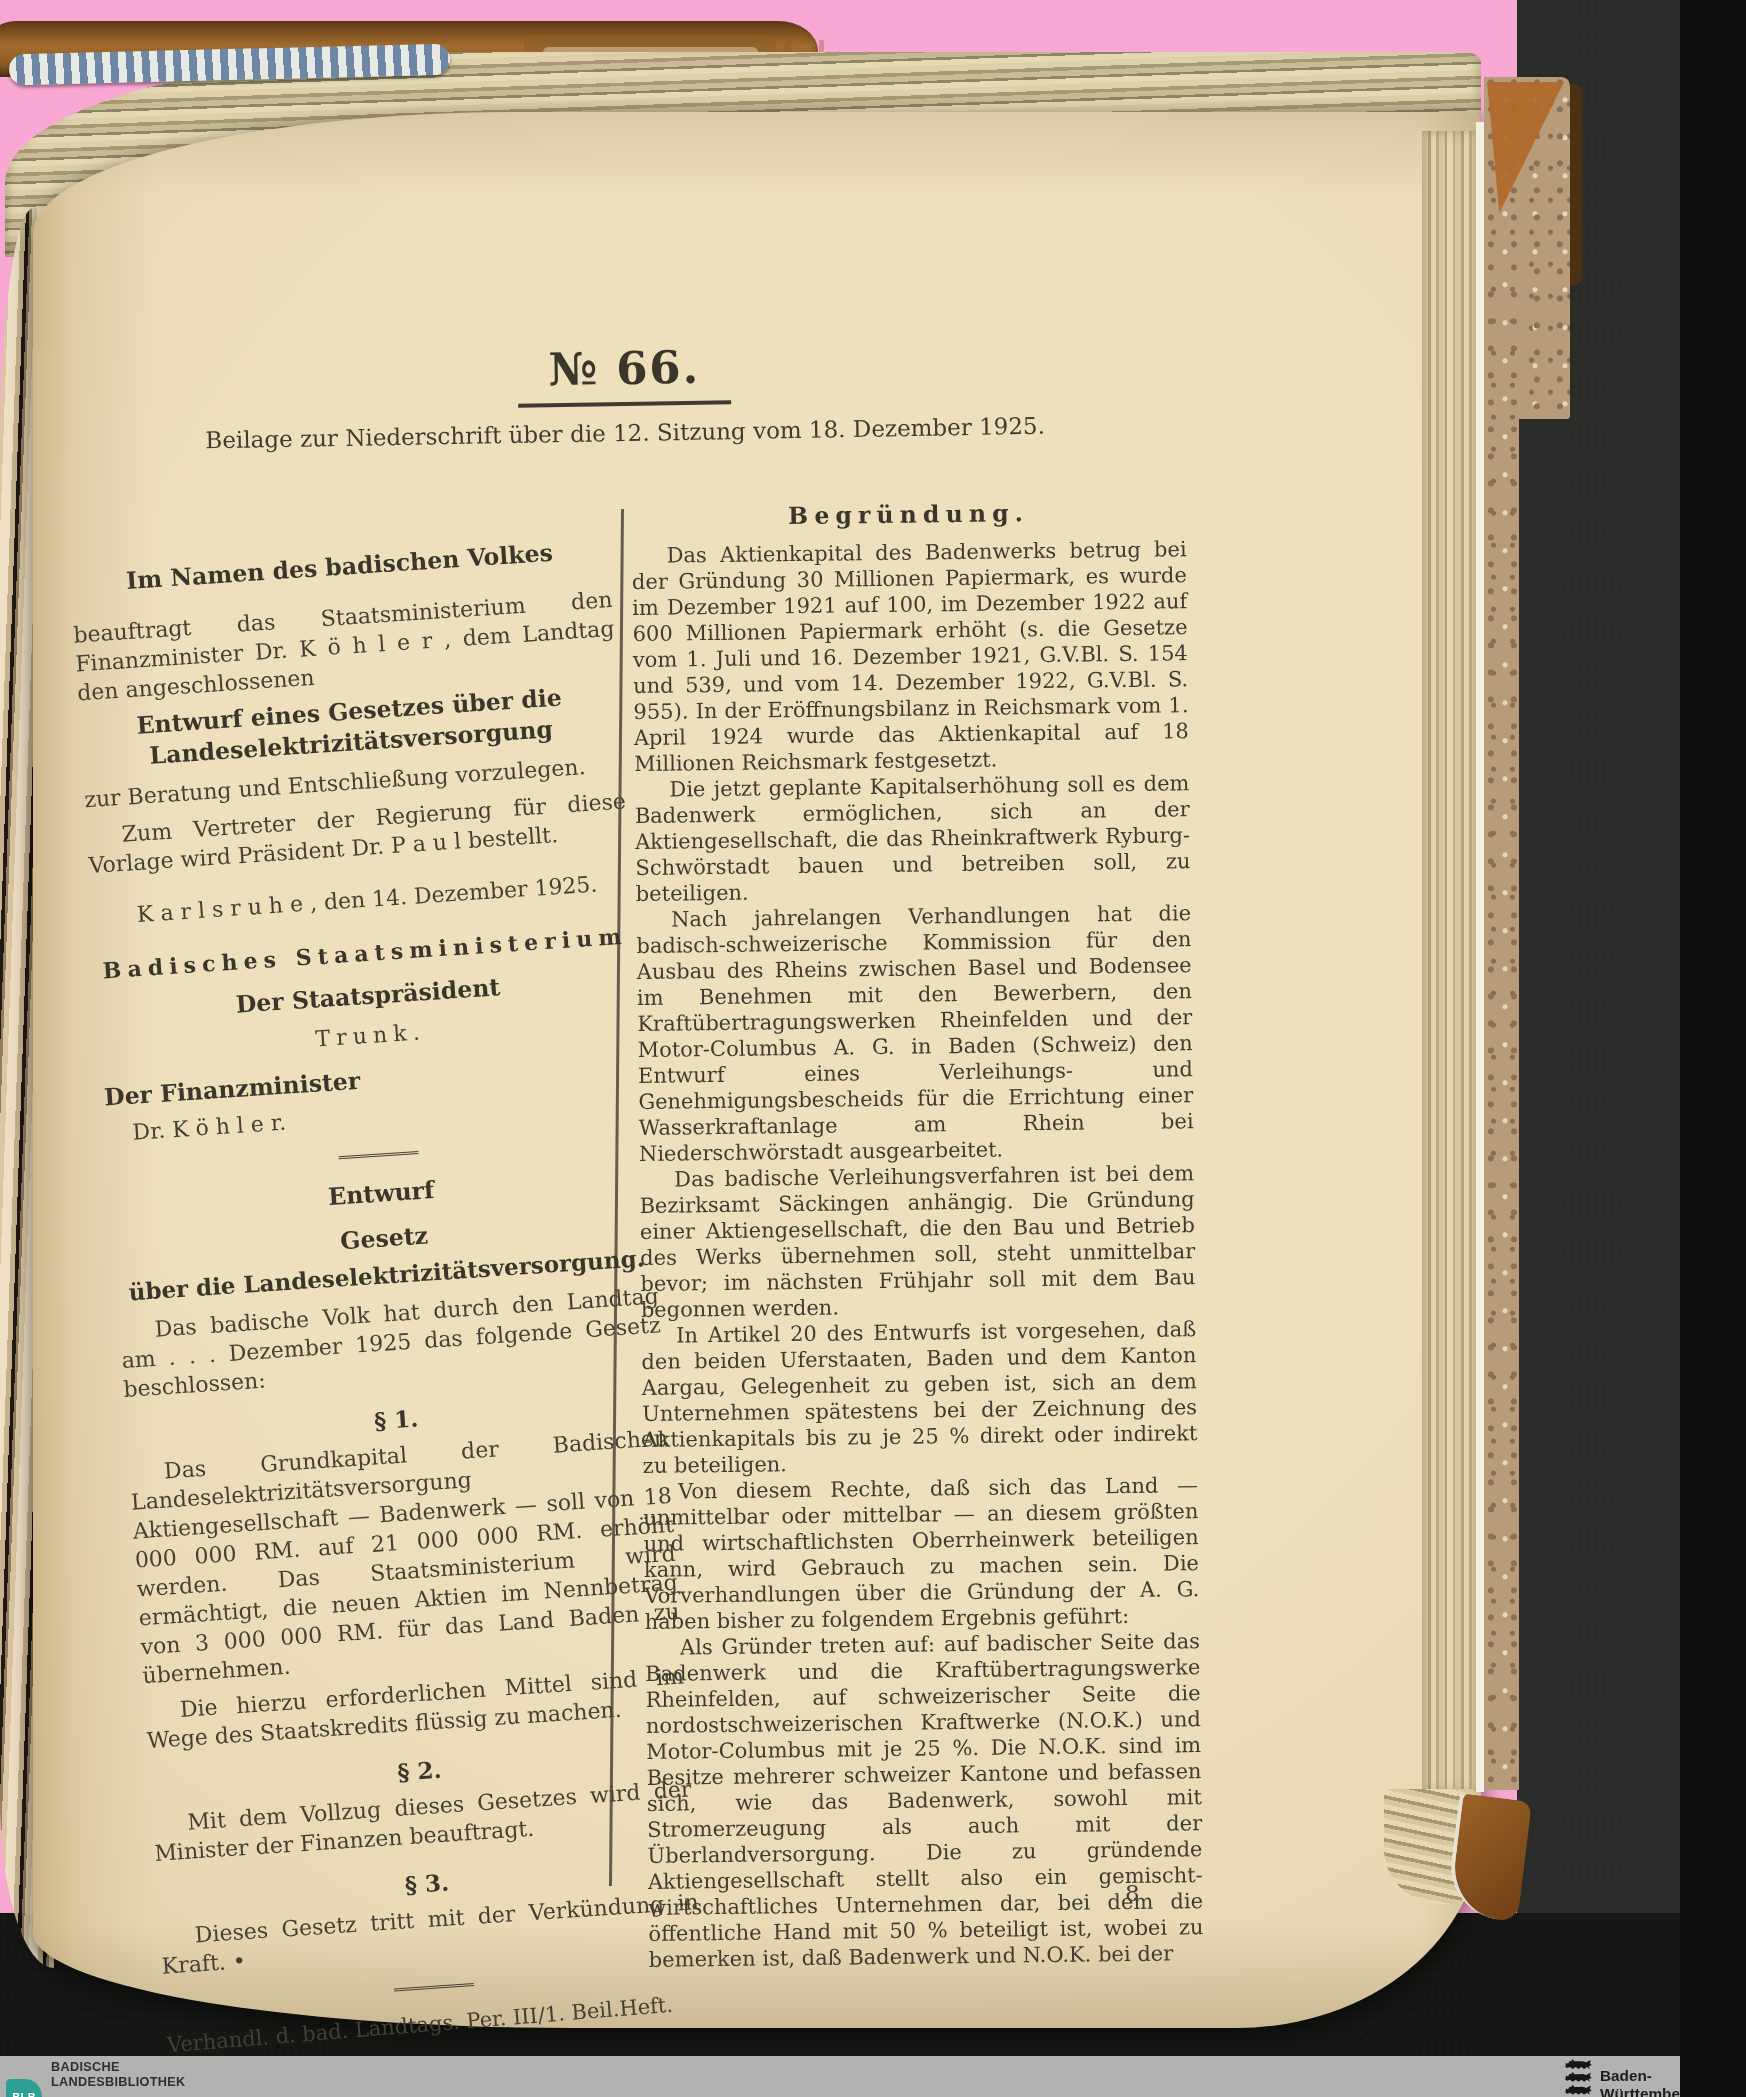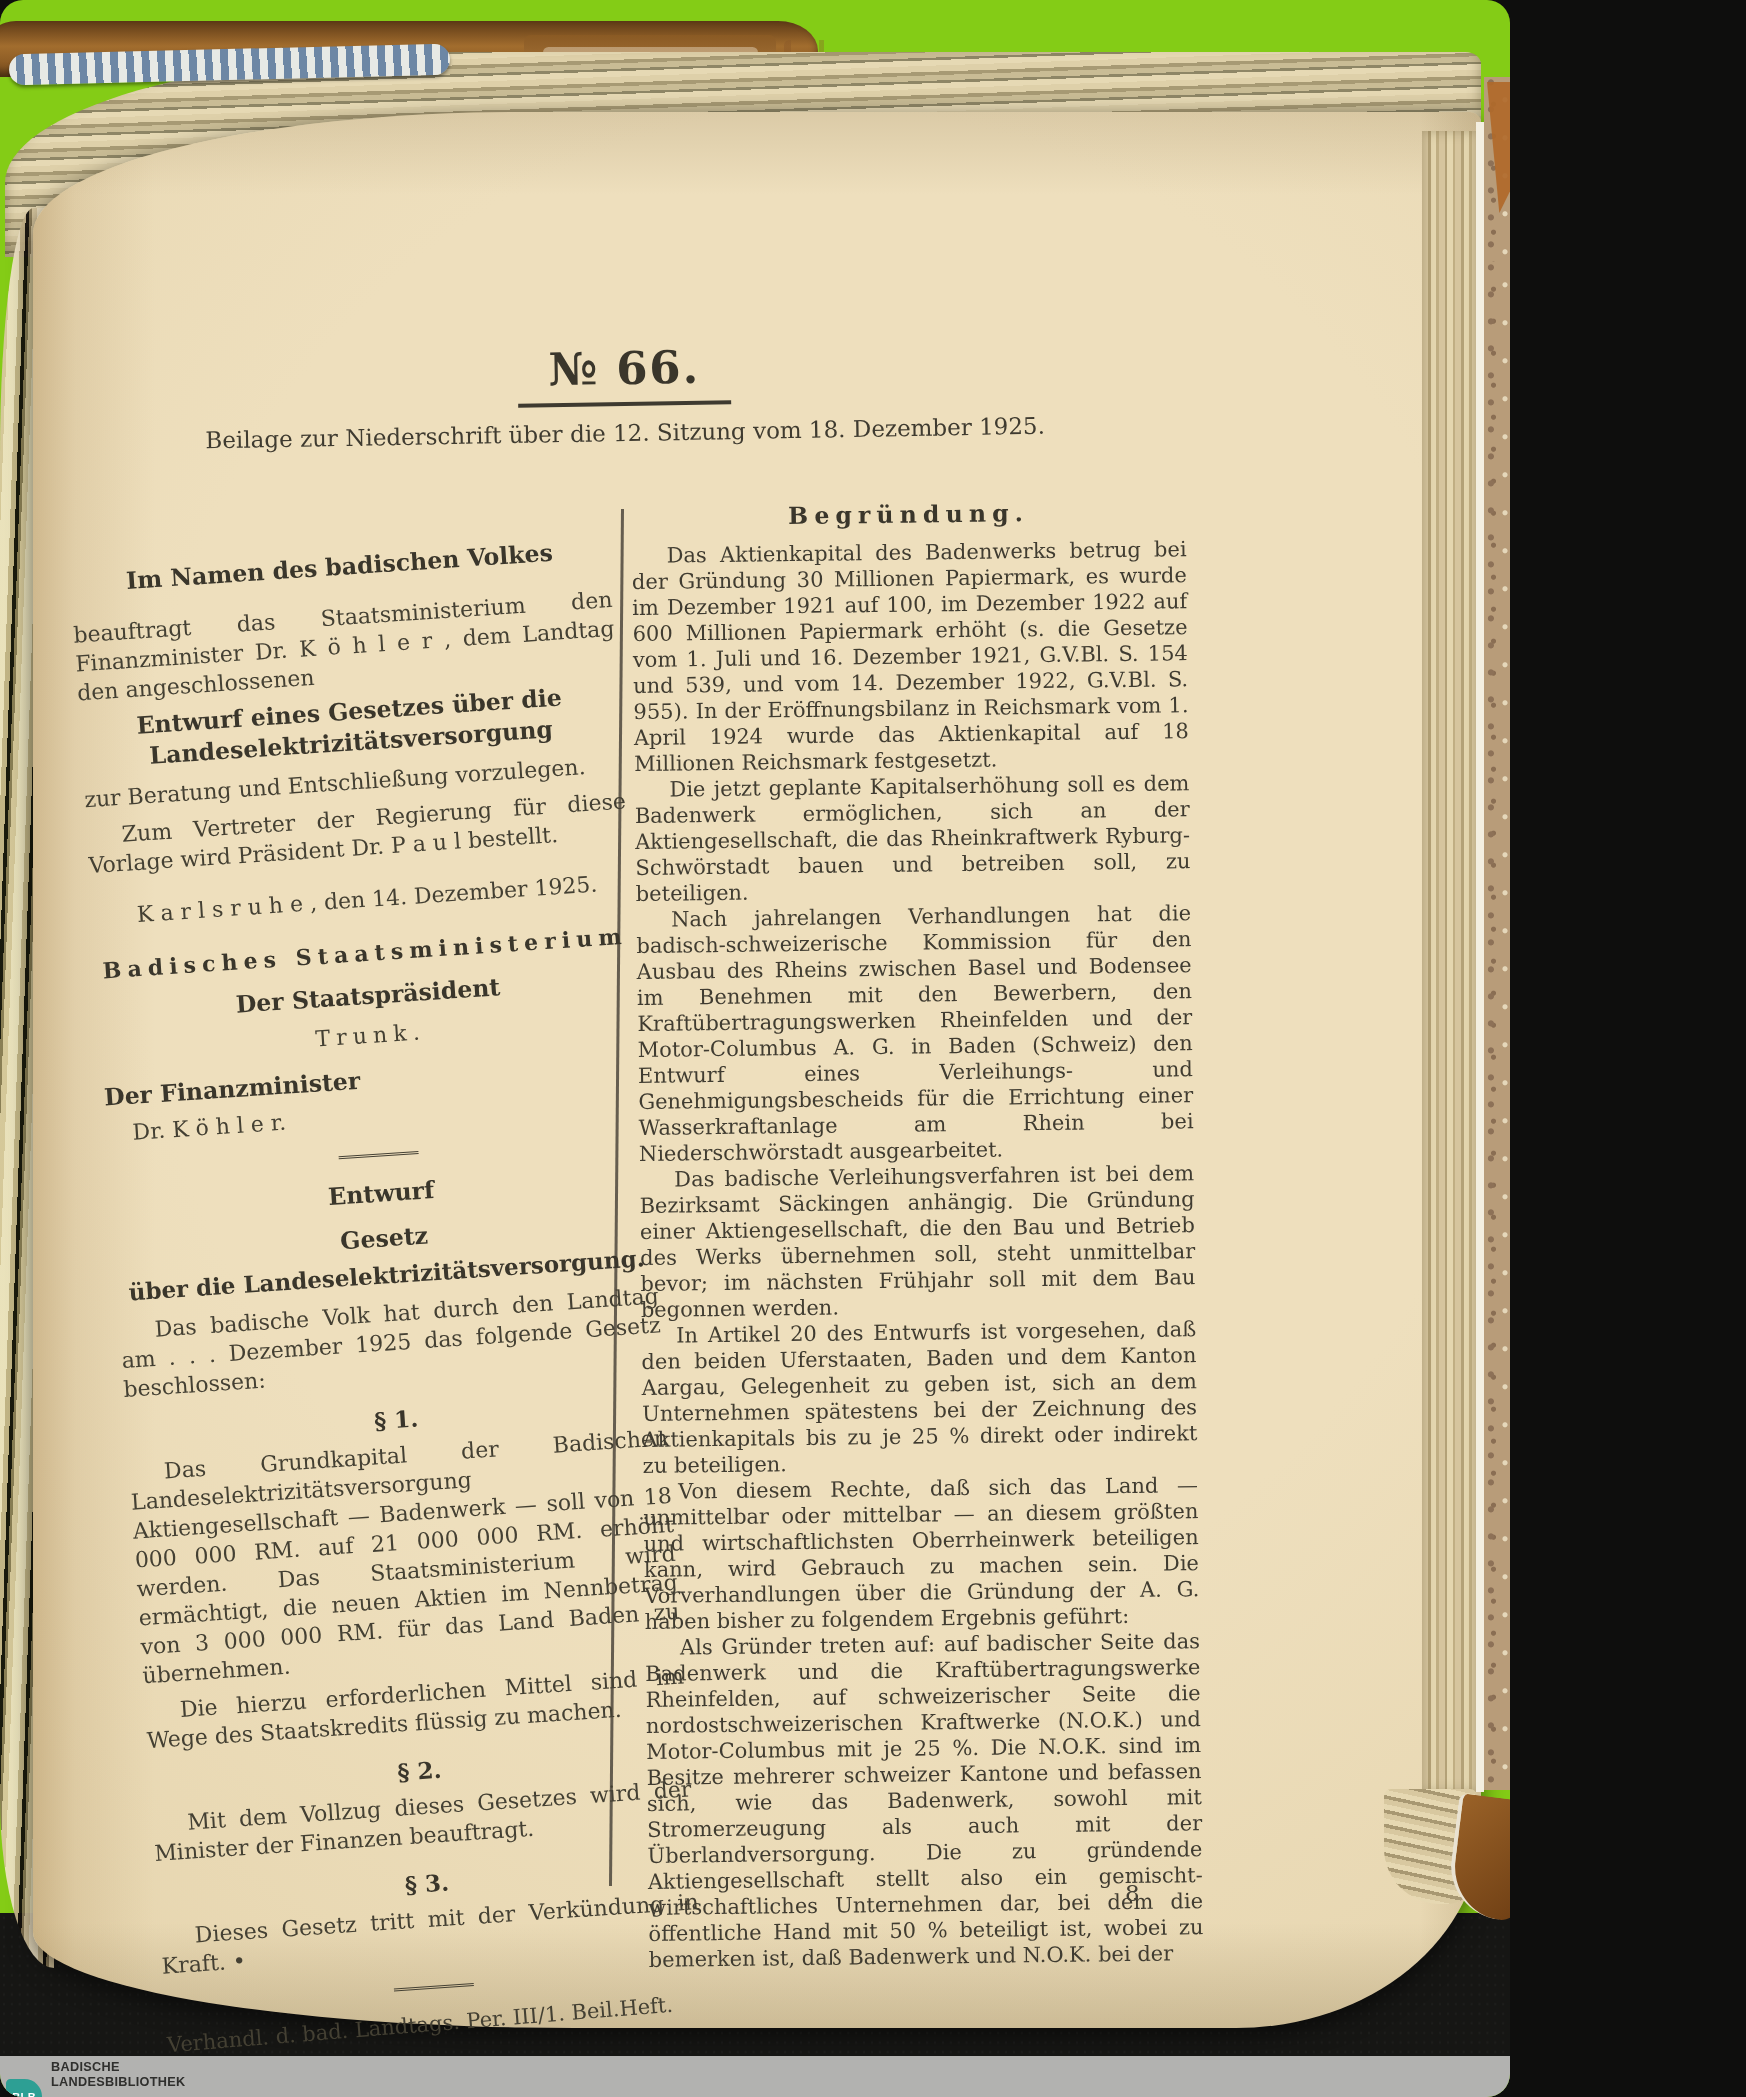--- a/index.html
+++ b/index.html
@@ -1,17 +1,17 @@
 <!DOCTYPE html>
 <html style="font-size:14px"><head>
 <meta charset="utf-8">
 <style>
   html,body{margin:0;padding:0;background:#0e0e0d;}
-  .stage{position:relative;width:1510px;height:2097px;overflow:hidden;
-         background:#84cc16;font-family:"DejaVu Serif",serif;border-radius:23px;}
+  .stage{position:relative;width:1680px;height:2097px;overflow:hidden;
+         background:#f9a8d4;font-family:"DejaVu Serif",serif;}
   .stage *{position:absolute;box-sizing:border-box;}
 
   
   .bg-right{left:1517px;top:0;width:230px;height:2097px;background:#2b2b29;
     background-image:radial-gradient(rgba(255,255,255,.035) 0.9px,transparent 1.4px);
     background-size:7.9px 9.6px;}
   .bg-bottom{left:0;top:1913px;width:1747px;height:144px;background:#161614;
     background-image:radial-gradient(rgba(255,255,255,.03) 0.9px,transparent 1.4px);
     background-size:7.9px 9.6px;}
 

